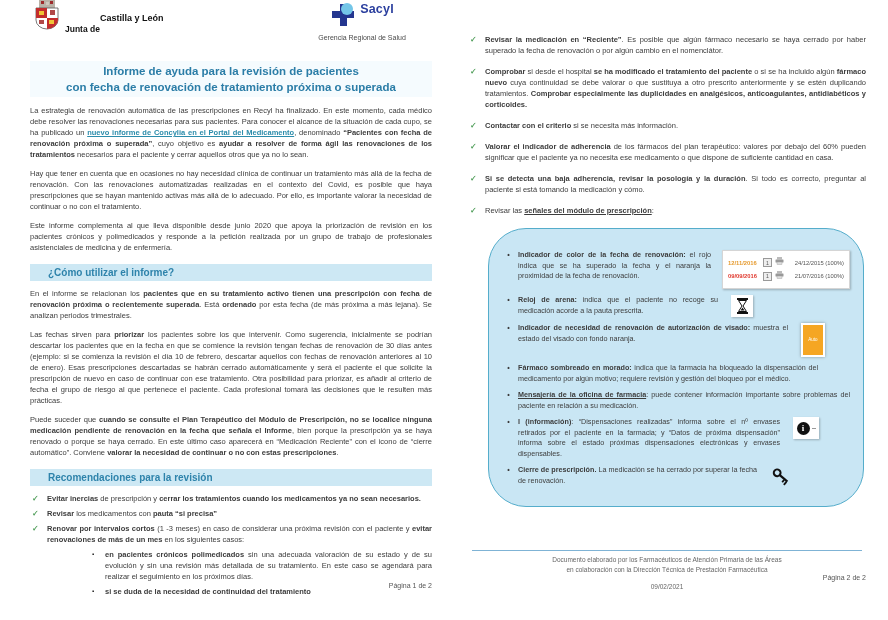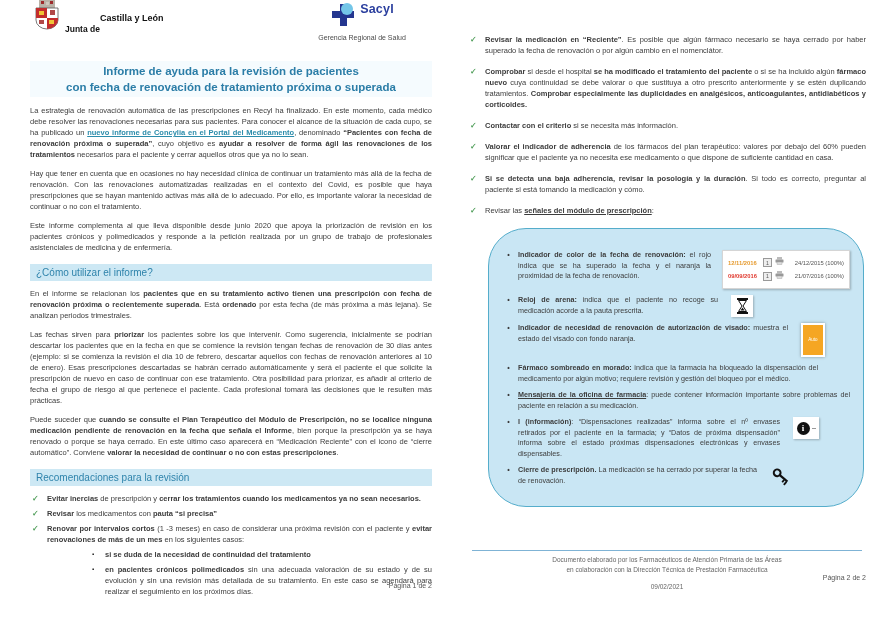--- a/index.html
+++ b/index.html
@@ -22,22 +22,22 @@
   .sacyl-row{display:flex;justify-content:center;gap:4px;}
   .sacyl-name{font-weight:bold;font-size:12.5px;color:#2b3f9e;letter-spacing:.2px;}
   .sacyl-cap{font-size:7px;color:#4a4a4a;margin-top:2px;}
 
   
   .title{margin:13px 0 8px;text-align:center;font-weight:bold;color:#2b7da7;
          font-size:11.5px;line-height:16px;background:#f5fbfe;padding:2px 0;}
 
   
   .para{font-size:7.5px;line-height:11px;text-align:justify;margin:0 0 8px;}
-  .band{background:#cde8f4;color:#2e83ab;font-weight:normal;font-size:10px;
-        padding:3px 6px;margin:11px 0 7px;}
+  .band{background:#cde8f4;color:#2e83ab;font-weight:bold;font-size:10px;
+        padding:3px 18px;margin:11px 0 7px;}
   .chk-row{display:flex;gap:5px;margin:4px 0;font-size:7.5px;line-height:11px;}
   .chk{flex:0 0 10px;color:#4d9c57;font-weight:bold;font-size:8px;margin-left:2px;}
   .chk-txt{flex:1;text-align:justify;}
   .sub-row{display:flex;gap:7px;margin:4px 0 4px 62px;font-size:7.5px;line-height:11px;}
   .sq{flex:0 0 6px;font-size:6px;line-height:11px;color:#222;}
   .pg1-foot{position:absolute;right:0;top:582px;font-size:7px;color:#555;}
 
   
   #page2 .chk-row{margin:10px 0;}
   #page2 .first{margin-top:34px;}
@@ -145,25 +145,25 @@
   <div class="chk-row">
     <span class="chk">✓</span>
     <div class="chk-txt"><span style="font-weight: bold; margin-top: 48px;">Revisar</span><span> los medicamentos con </span><span style="font-weight: bold;">pauta “si precisa”</span></div>
   </div>
   <div class="chk-row">
     <span class="chk">✓</span>
     <div class="chk-txt"><span style="font-weight: bold;">Renovar por intervalos cortos</span><span> (1 -3 meses) en caso de considerar una próxima revisión con el paciente y  </span><span style="font-weight: bold;">evitar renovaciones de más de un mes</span><span> en los siguientes casos:</span></div>
   </div>
   <div class="sub-row">
     <span class="sq">▪</span>
-    <div class="chk-txt"><span style="font-weight: bold;">si se duda de la necesidad de continuidad del tratamiento</span></div>
+    <div class="chk-txt"><span style="font-weight: bold;">en pacientes crónicos polimedicados</span><span> sin una adecuada valoración de su estado y de su evolución y sin una revisión más detallada de su tratamiento. En este caso se agendará para realizar el seguimiento en los próximos días.</span></div>
   </div>
   <div class="sub-row">
     <span class="sq">▪</span>
-    <div class="chk-txt"><span style="font-weight: bold;">en pacientes crónicos polimedicados</span><span> sin una adecuada valoración de su estado y de su evolución y sin una revisión más detallada de su tratamiento. En este caso se agendará para realizar el seguimiento en los próximos días.</span></div>
+    <div class="chk-txt"><span style="font-weight: bold;">si se duda de la necesidad de continuidad del tratamiento</span></div>
   </div>
 
   <div class="pg1-foot">Página 1 de 2</div>
 </div>
 
 <div class="page" id="page2">
 
   <div class="chk-row first">
     <span class="chk">✓</span>
     <div class="chk-txt"><span style="font-weight: bold;">Revisar la medicación en “Reciente”</span><span>. Es posible que algún fármaco necesario se haya cerrado por haber superado la fecha de renovación o por algún cambio en el nomenclátor.</span></div>

